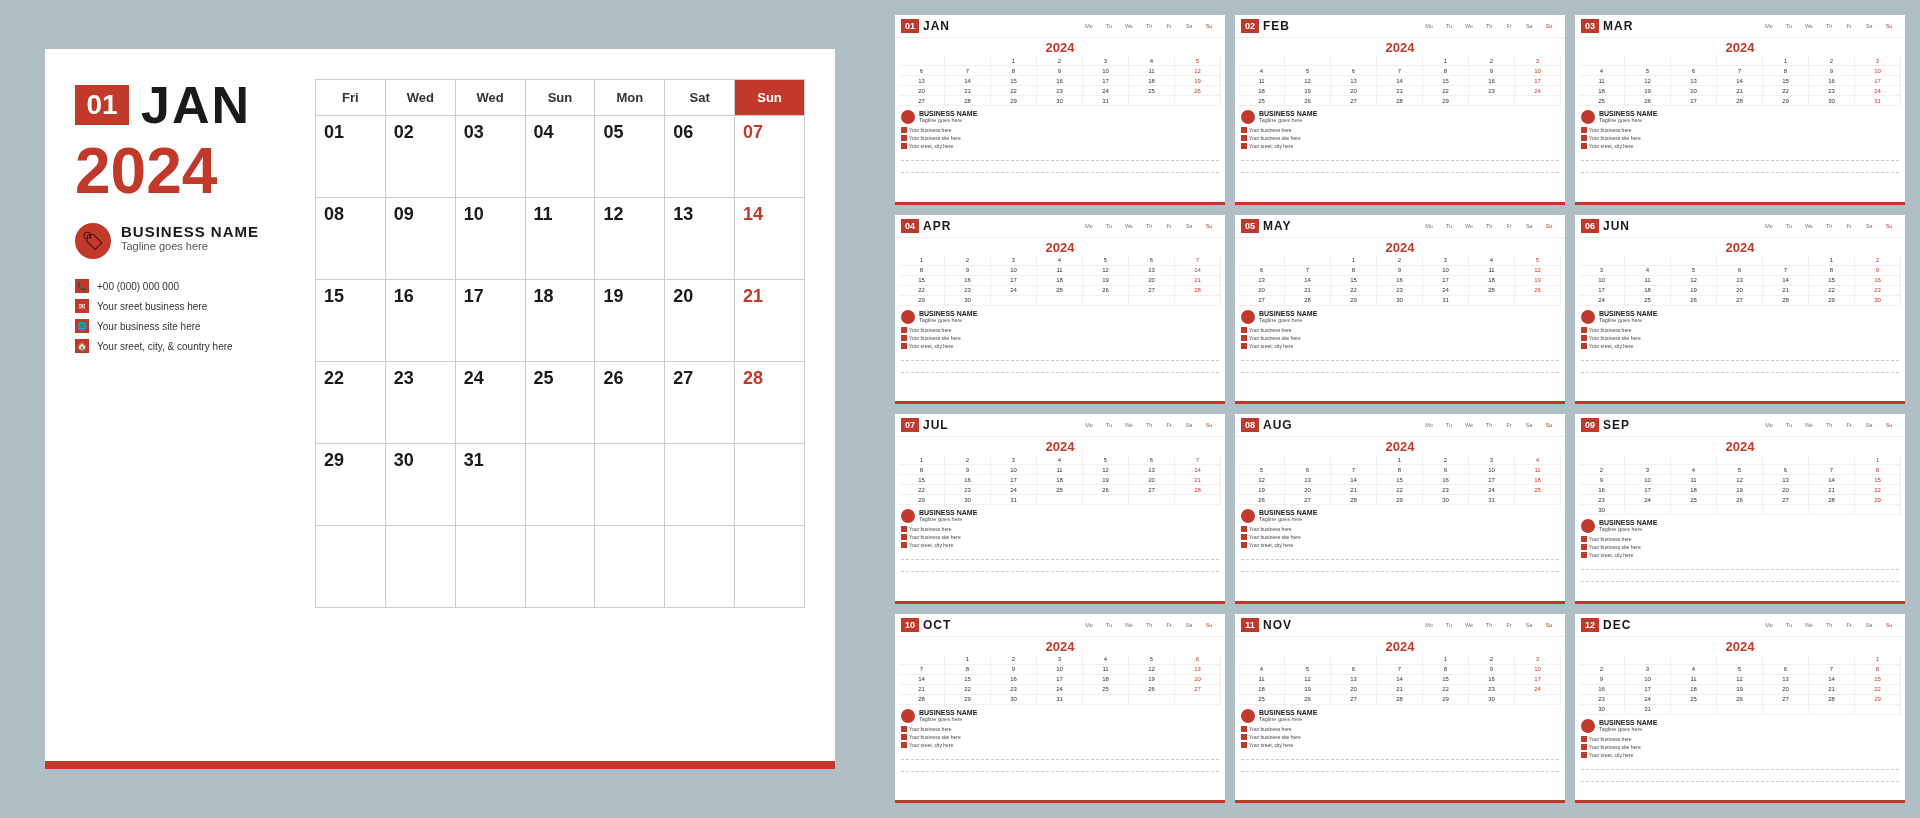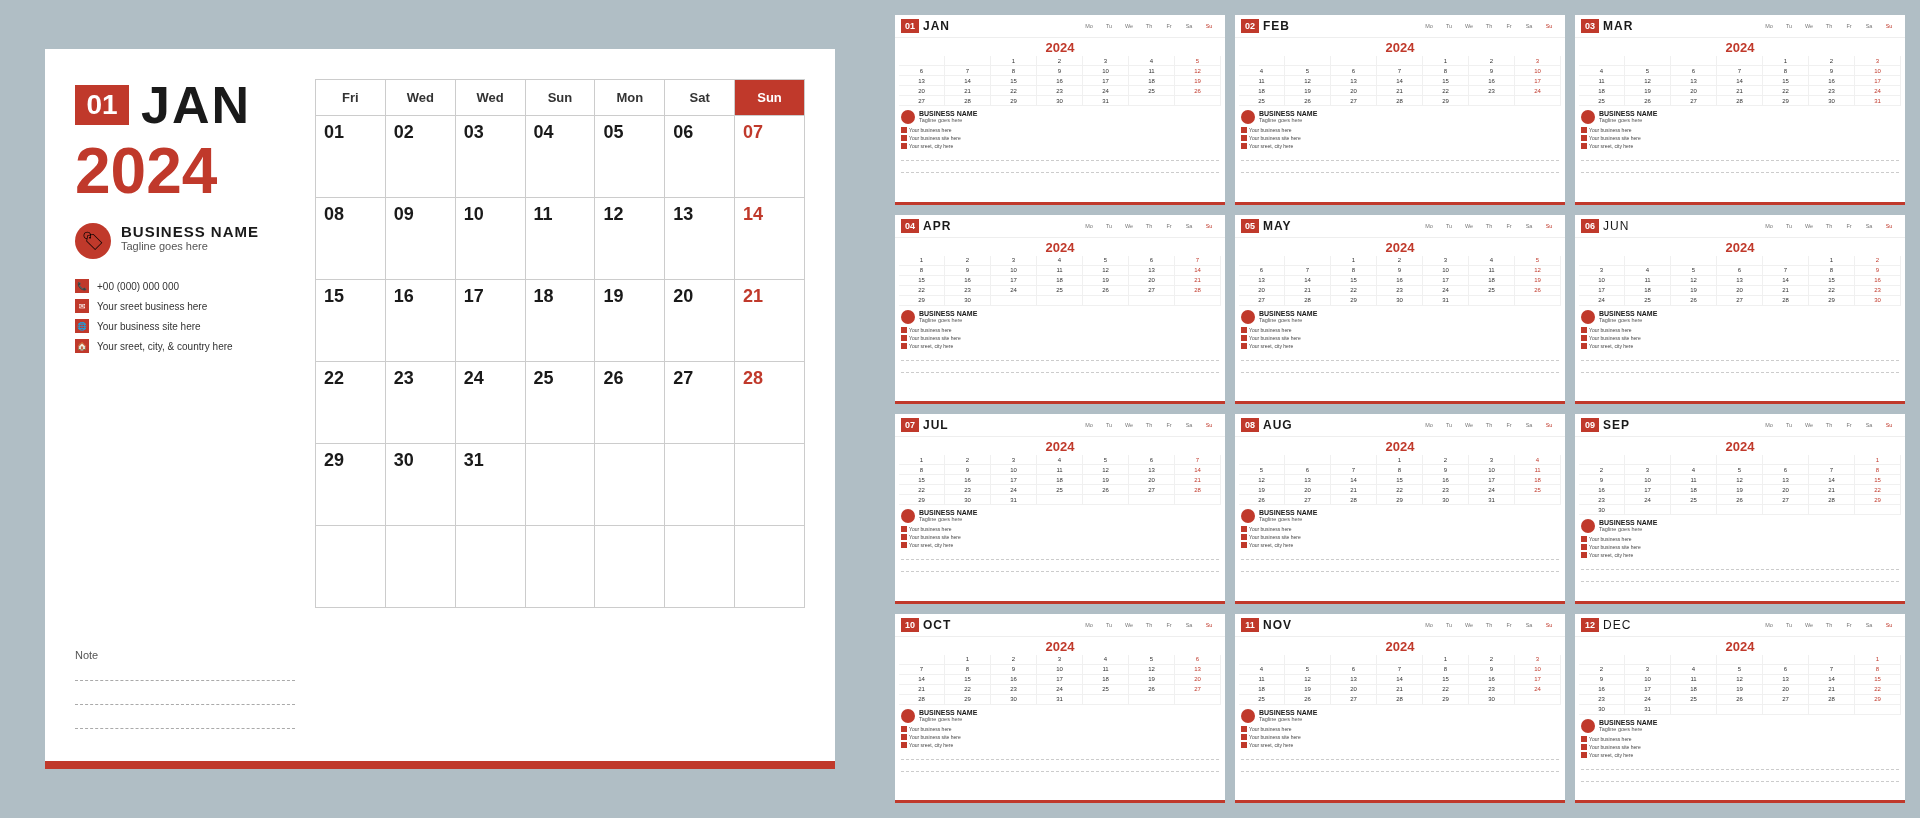--- a/index.html
+++ b/index.html
@@ -271,26 +271,20 @@
           <div class="contact-item">
             <div class="contact-icon" style="background:#c0392b;width:14px;height:14px;display:flex;align-items:center;justify-content:center;flex-shrink:0;font-size:8px;color:white;">🌐</div>
             <span style="font-size:10px;color:#333;">Your business site here</span>
           </div>
           <div class="contact-item">
             <div class="contact-icon" style="background:#c0392b;width:14px;height:14px;display:flex;align-items:center;justify-content:center;flex-shrink:0;font-size:8px;color:white;">🏠</div>
             <span style="font-size:10px;color:#333;">Your sreet, city, &amp; country here</span>
           </div>
         </div>
 
-        <div class="note-section" style="margin-top:auto;">
-          <div class="note-label" style="font-size:11px;color:#555;margin-bottom:6px;">Note</div>
-          <div class="note-line" style="border-bottom:1px dashed #aaa;margin-bottom:10px;height:14px;"></div>
-          <div class="note-line" style="border-bottom:1px dashed #aaa;margin-bottom:10px;height:14px;"></div>
-          <div class="note-line" style="border-bottom:1px dashed #aaa;margin-bottom:10px;height:14px;"></div>
-        </div>
       </div>
 
       <div class="calendar-grid-section">
         <table class="cal-grid">
           <thead>
             <tr>
               <th>Fri</th>
               <th>Wed</th>
               <th>Wed</th>
               <th>Sun</th>
@@ -798,21 +792,21 @@
         </div>
       </div>
       <div style="padding: 3px 6px 10px;">
         <div style="border-bottom: 1px dashed rgb(204, 204, 204); margin-bottom: 4px; height: 8px;"></div>
         <div style="border-bottom: 1px dashed rgb(204, 204, 204); margin-bottom: 4px; height: 8px;"></div>
       </div>
     </div>
     <div class="mini-calendar">
       <div style="display: flex; align-items: center; padding: 4px 6px; gap: 4px; border-bottom: 1px solid rgb(238, 238, 238);">
         <div style="background: rgb(192, 57, 43); color: white; font-size: 9px; font-weight: 900; padding: 2px 3px; min-width: 18px; text-align: center;">06</div>
-        <div style="font-size: 12px; font-weight: 400; color: rgb(26, 26, 26); letter-spacing: 1px; flex: 1 1 0%;">JUN</div>
+        <div style="font-size: 12px; font-weight: 700; color: rgb(26, 26, 26); letter-spacing: 1px; flex: 1 1 0%;">JUN</div>
         <div style="display: flex; gap: 0px;">
           <span style="font-size: 5.5px; color: rgb(119, 119, 119); width: 20px; text-align: center;">Mo</span>
           <span style="font-size: 5.5px; color: rgb(119, 119, 119); width: 20px; text-align: center;">Tu</span>
           <span style="font-size: 5.5px; color: rgb(119, 119, 119); width: 20px; text-align: center;">We</span>
           <span style="font-size: 5.5px; color: rgb(119, 119, 119); width: 20px; text-align: center;">Th</span>
           <span style="font-size: 5.5px; color: rgb(119, 119, 119); width: 20px; text-align: center;">Fr</span>
           <span style="font-size: 5.5px; color: rgb(119, 119, 119); width: 20px; text-align: center;">Sa</span>
           <span style="font-size: 5.5px; color: rgb(192, 57, 43); width: 20px; text-align: center;">Su</span>
         </div>
       </div>
@@ -1335,21 +1329,21 @@
         </div>
       </div>
       <div style="padding: 3px 6px 10px;">
         <div style="border-bottom: 1px dashed rgb(204, 204, 204); margin-bottom: 4px; height: 8px;"></div>
         <div style="border-bottom: 1px dashed rgb(204, 204, 204); margin-bottom: 4px; height: 8px;"></div>
       </div>
     </div>
     <div class="mini-calendar">
       <div style="display: flex; align-items: center; padding: 4px 6px; gap: 4px; border-bottom: 1px solid rgb(238, 238, 238);">
         <div style="background: rgb(192, 57, 43); color: white; font-size: 9px; font-weight: 900; padding: 2px 3px; min-width: 18px; text-align: center;">12</div>
-        <div style="font-size: 12px; font-weight: 400; color: rgb(26, 26, 26); letter-spacing: 1px; flex: 1 1 0%;">DEC</div>
+        <div style="font-size: 12px; font-weight: 700; color: rgb(26, 26, 26); letter-spacing: 1px; flex: 1 1 0%;">DEC</div>
         <div style="display: flex; gap: 0px;">
           <span style="font-size: 5.5px; color: rgb(119, 119, 119); width: 20px; text-align: center;">Mo</span>
           <span style="font-size: 5.5px; color: rgb(119, 119, 119); width: 20px; text-align: center;">Tu</span>
           <span style="font-size: 5.5px; color: rgb(119, 119, 119); width: 20px; text-align: center;">We</span>
           <span style="font-size: 5.5px; color: rgb(119, 119, 119); width: 20px; text-align: center;">Th</span>
           <span style="font-size: 5.5px; color: rgb(119, 119, 119); width: 20px; text-align: center;">Fr</span>
           <span style="font-size: 5.5px; color: rgb(119, 119, 119); width: 20px; text-align: center;">Sa</span>
           <span style="font-size: 5.5px; color: rgb(192, 57, 43); width: 20px; text-align: center;">Su</span>
         </div>
       </div>

